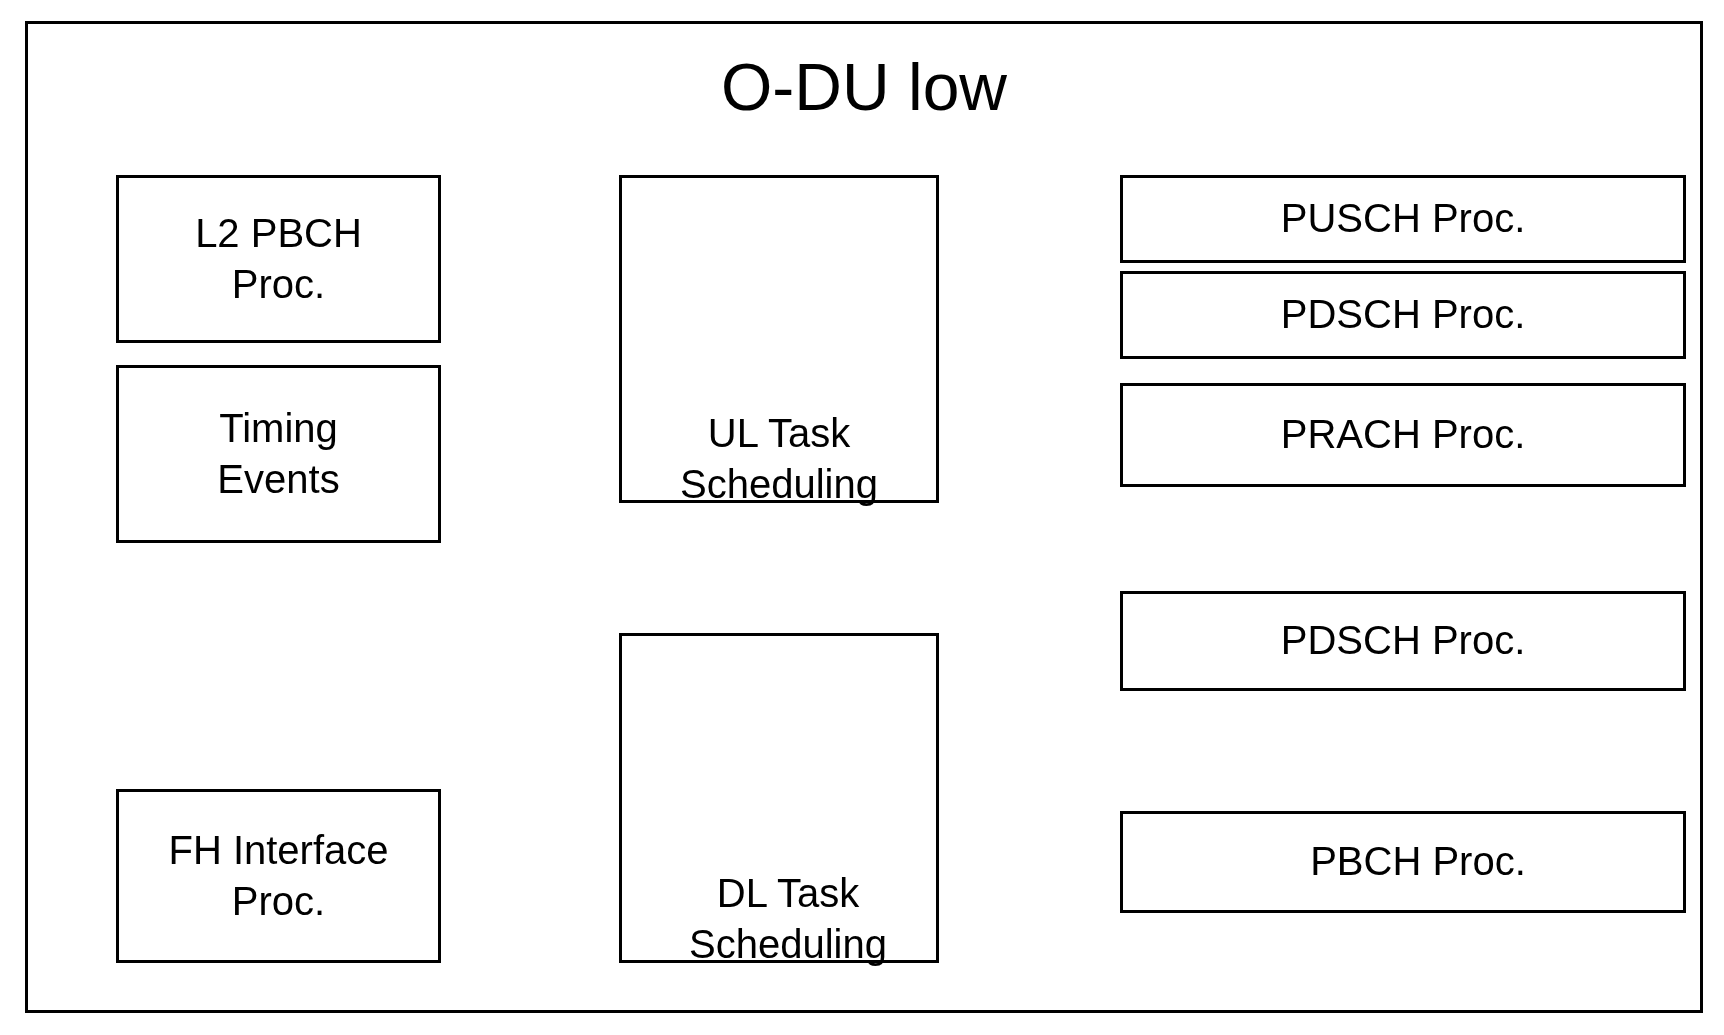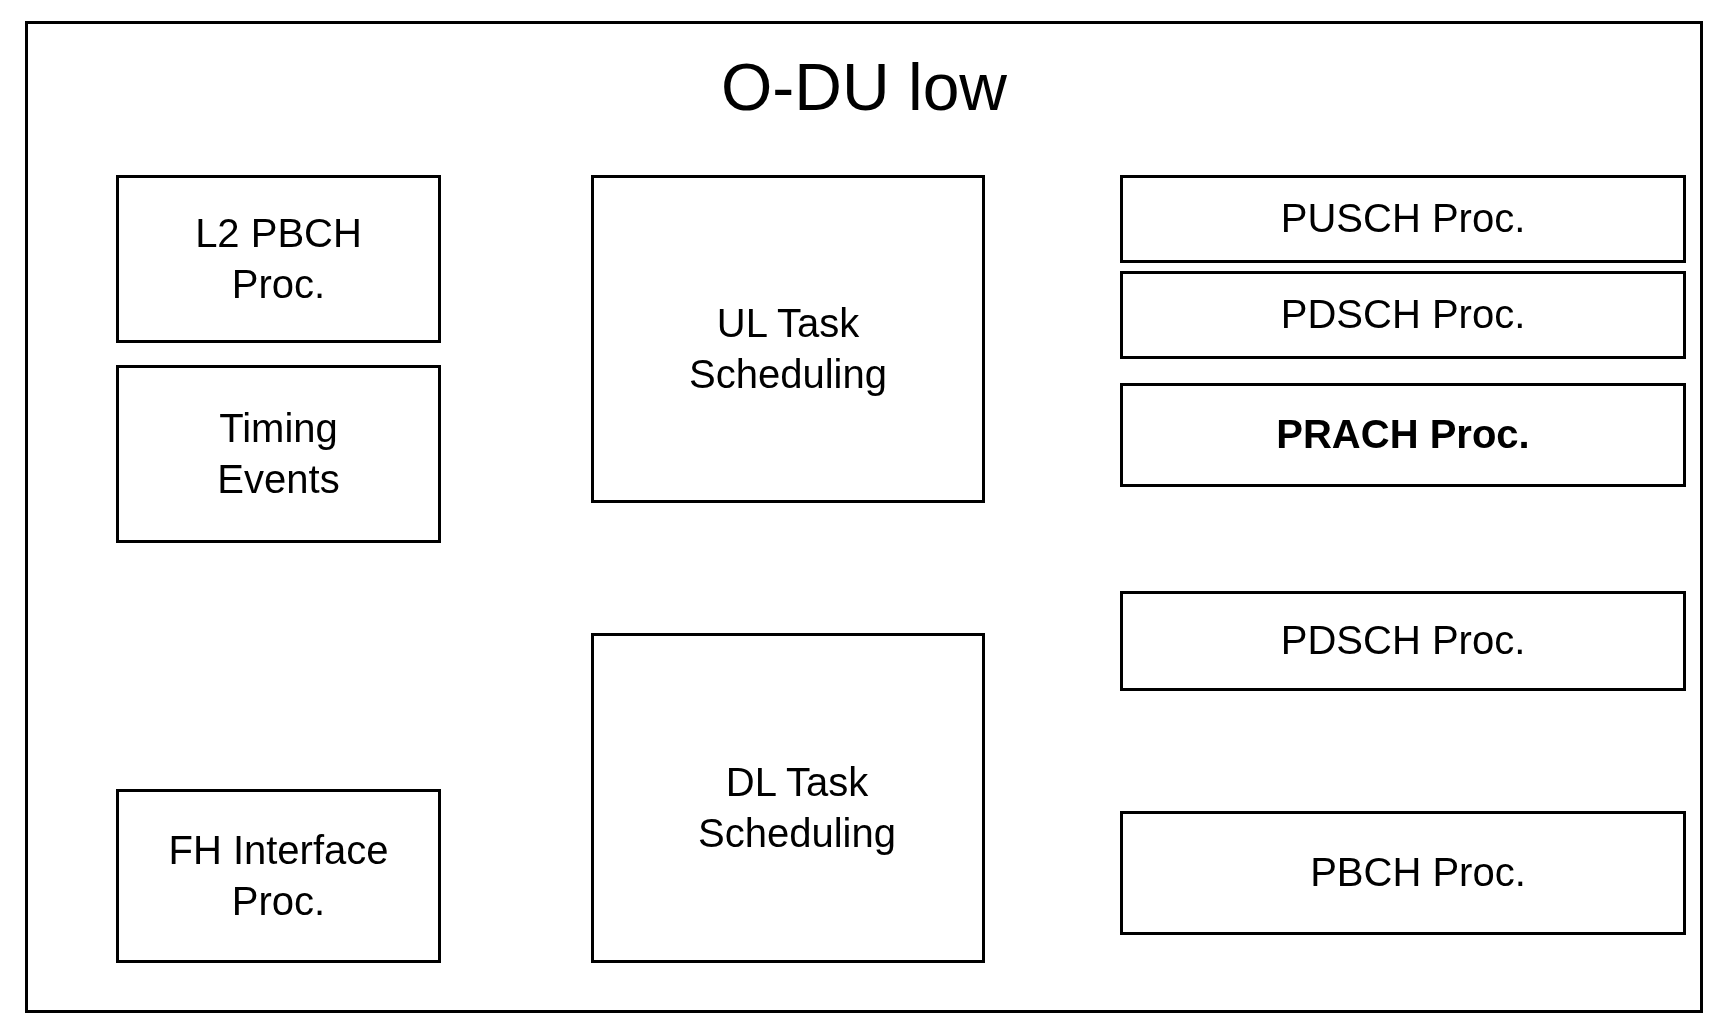--- a/index.html
+++ b/index.html
@@ -66,21 +66,21 @@
   }
 
   
   .node-box.text-low .node-label {
     position: relative;
     top: 10px;
   }
 
   
   .col-left   { left: 88px;   width: 325px; }
-  .col-mid    { left: 563px;  width: 394px; }
+  .col-mid    { left: 591px;  width: 320px; align-items: flex-end; }
   .col-right  { left: 1092px; width: 566px; }
 </style>
 </head>
 <body>
 
 <div id="canvas">
 
   <div class="outer-frame">
 
     <div class="diagram-title">O-DU low</div>
@@ -112,27 +112,27 @@
     </div>
 
     <div class="node-box col-right" style="top:151px; height:88px;text-align:center;">
       <span class="node-label">PUSCH Proc.</span>
     </div>
 
     <div class="node-box col-right" style="top:247px; height:88px;">
       <span class="node-label">PDSCH Proc.</span>
     </div>
 
-    <div class="node-box col-right" style="top:359px; height:104px;font-weight:bold;">
+    <div class="node-box col-right" style="top:359px; height:104px;">
       <span class="node-label">PRACH Proc.</span>
     </div>
 
     <div class="node-box col-right" style="top:567px; height:100px;">
       <span class="node-label">PDSCH Proc.</span>
     </div>
 
 
-    <div class="node-box col-right" style="top:787px; height:124px;padding-left:36px;">
+    <div class="node-box col-right" style="top:787px; height:102px;padding-left:36px;">
       <span class="node-label">PBCH Proc.</span>
     </div>
 
   </div>
 </div>
 
 </body></html>

